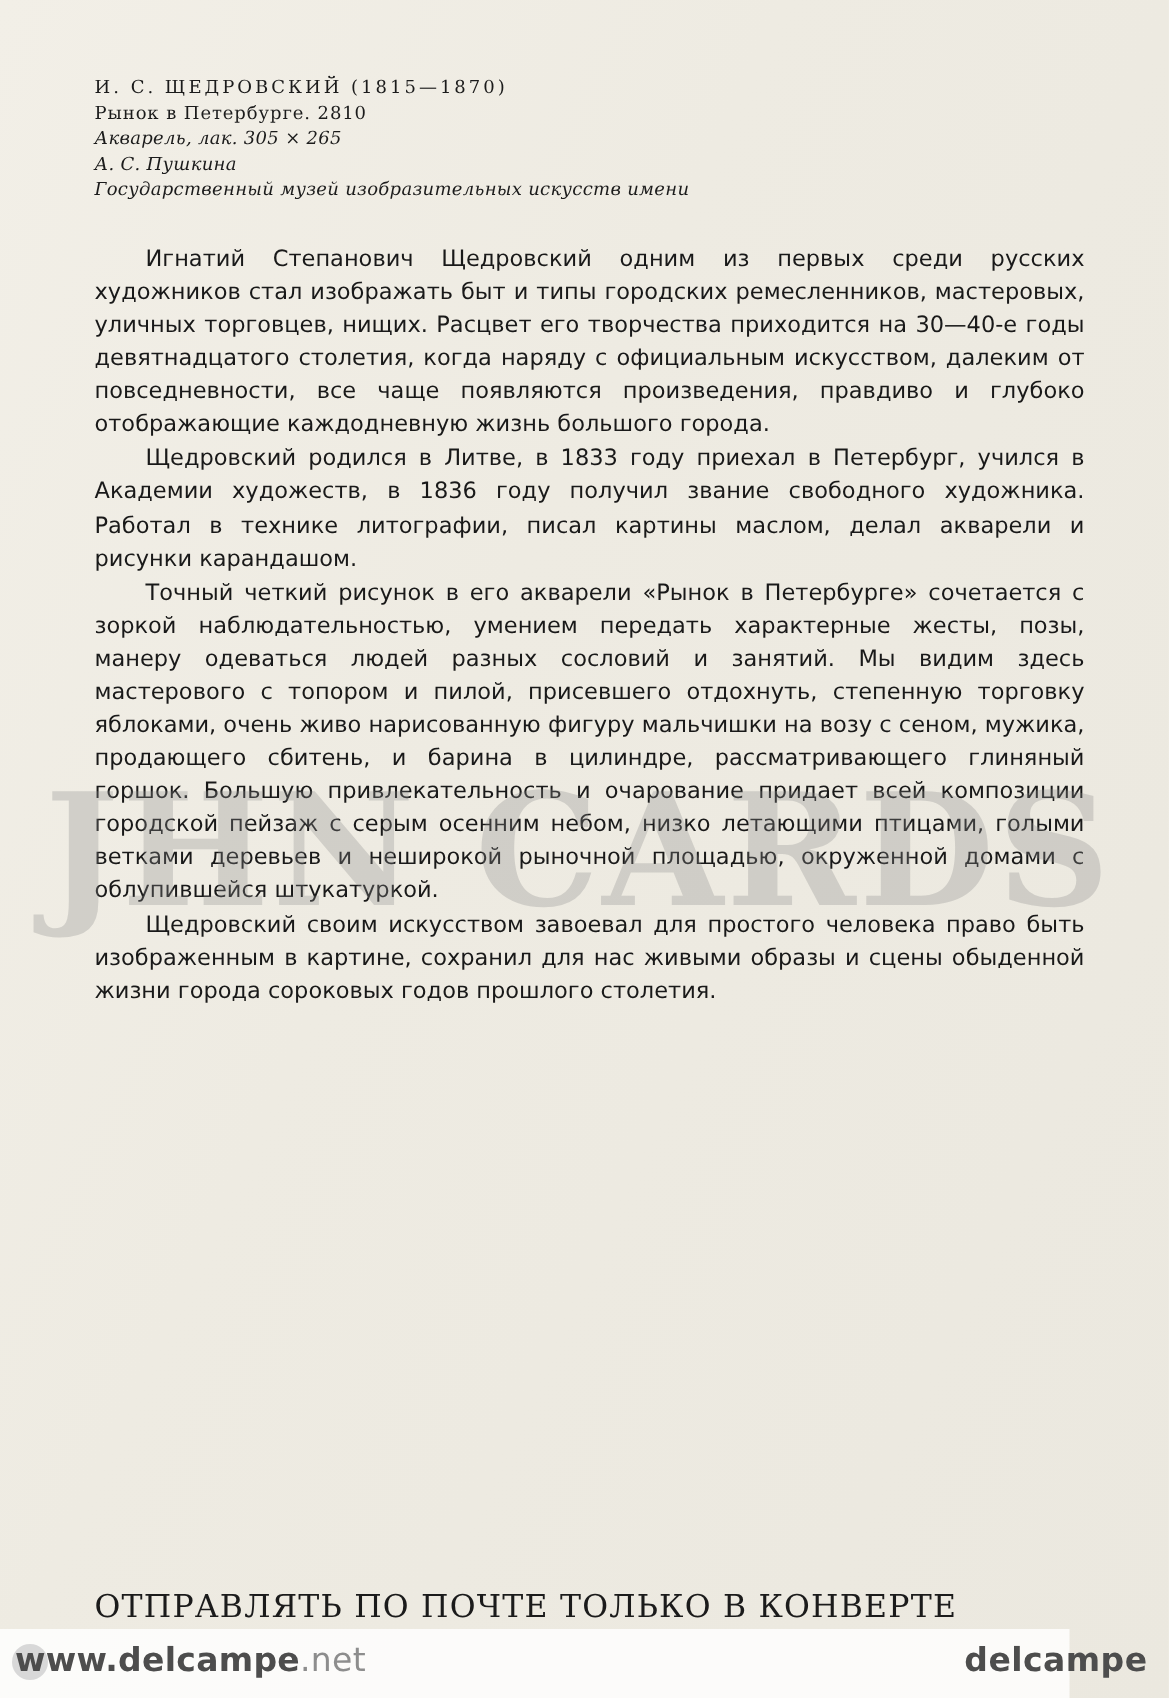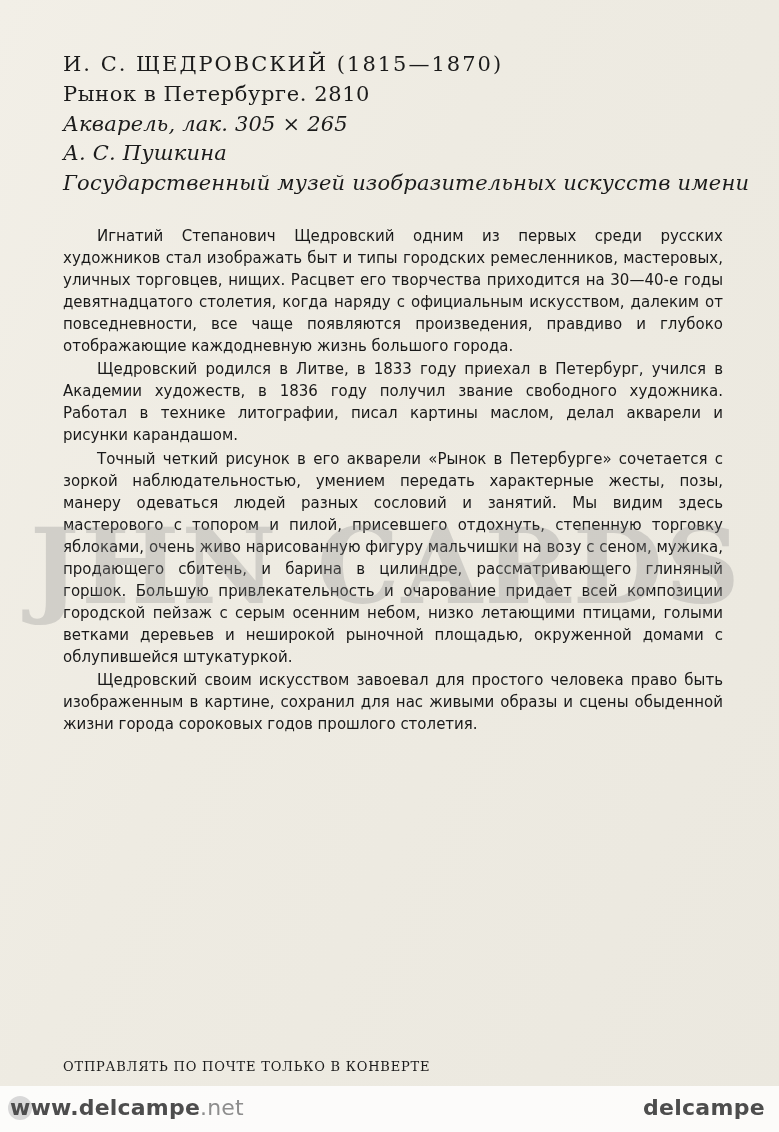--- a/index.html
+++ b/index.html
@@ -25,21 +25,21 @@
     position: absolute;
     left: 63px;
     top: 50px;
     width: 660px;
   }
   .header {
     margin-bottom: 26px;
   }
   .title-line {
     font-family: "DejaVu Serif", serif;
-    font-size: 21px;
+    font-size: 12px;
     color: #1b1b1b;
     letter-spacing: 0.6px;
     line-height: 1.42;
     white-space: nowrap;
   }
   .title-line.spaced {
     letter-spacing: 2.0px;
   }
   .title-line.ital {
     font-style: italic;
@@ -87,21 +87,21 @@
     line-height: 14px;
     text-align: center;
     margin-right: 6px;
     vertical-align: 1px;
   }
   .mail-note {
     position: absolute;
     left: 63px;
     top: 1059px;
     font-family: "DejaVu Serif", serif;
-    font-size: 13px;
+    font-size: 21px;
     letter-spacing: 0.8px;
     color: #1b1b1b;
     white-space: nowrap;
   }
   
   .wm-main {
     position: absolute;
     left: 0; top: 0;
     width: 779px; height: 1132px;
     pointer-events: none;
@@ -114,21 +114,21 @@
     font-size: 104px;
     font-weight: bold;
     letter-spacing: 2px;
     color: rgba(140,140,140,0.30);
     white-space: nowrap;
   }
   .wm-bar {
     position: absolute;
     left: 0;
     bottom: 0;
-    width: 779px;
+    width: 713px;
     height: 46px;
     background: rgba(255,255,255,0.82);
   }
   .wm-bar-inner {
     position: relative;
     width: 779px;
     height: 46px;
   }
   .wm-delcampe {
     position: absolute;

